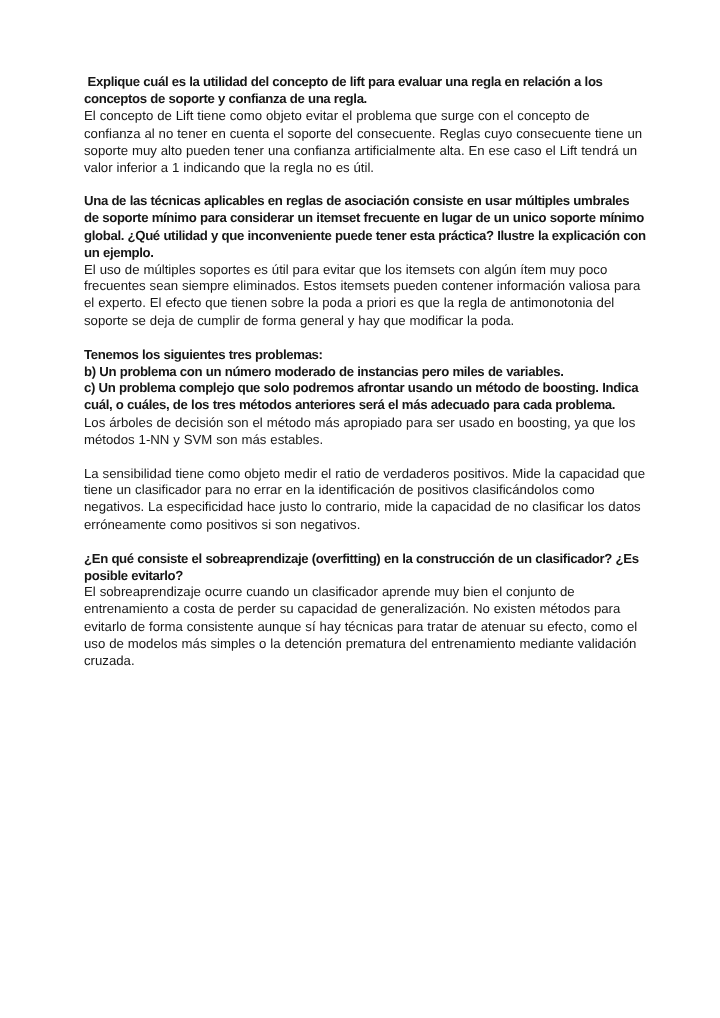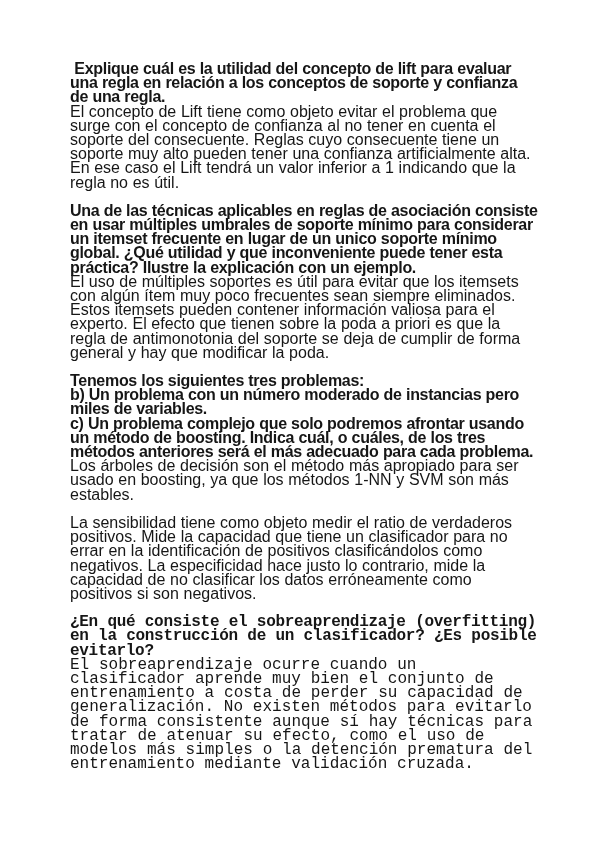--- a/index.html
+++ b/index.html
@@ -8,26 +8,26 @@
     height: 848px;
     background: #ffffff;
     overflow: hidden;
   }
   .page {
     box-sizing: border-box;
     width: 600px;
     height: 848px;
     padding: 62px 62px 0 70px;
     font-family: "Liberation Sans", "DejaVu Sans", sans-serif;
-    font-size: 16px;
+    font-size: 11px;
     line-height: 14.2px;
     color: #161616;
   }
   .qa-section { margin: 0 0 14px 0; }
-  .qa-section:last-child { margin-bottom: 0; font-family: Liberation Mono, monospace; }
+  .qa-section:last-child { margin-bottom: 0; }
   .para {
     margin: 0;
     white-space: pre-wrap;
     word-spacing: 0.2px;
   }
   .para.bold {
     font-weight: bold;
     letter-spacing: -0.3px;
   }
 </style>

